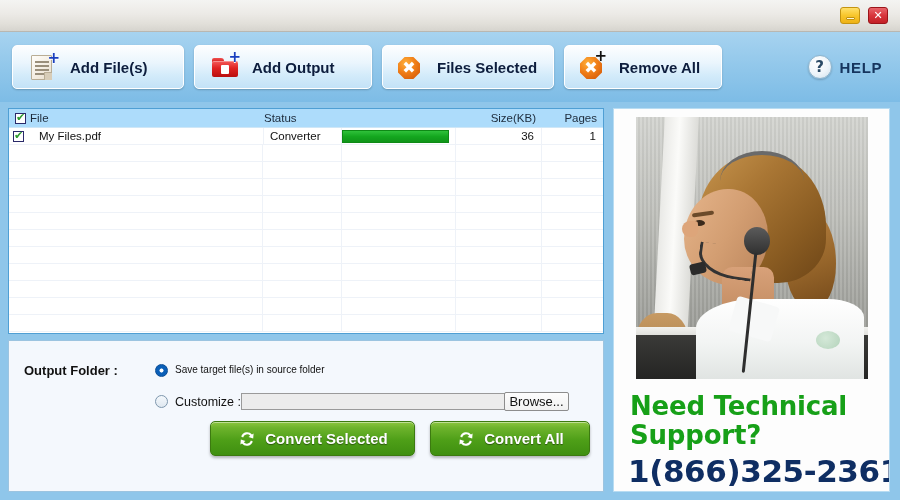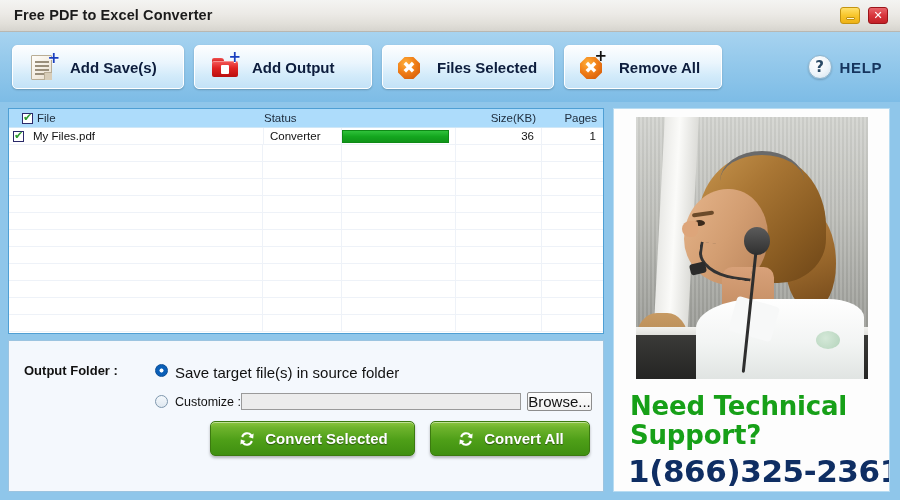--- a/index.html
+++ b/index.html
@@ -171,21 +171,21 @@
   #fl-head {
     display: flex; height: 19px; background: #addcfb;
     border-bottom: 1px solid #cfe7f7;
     align-items: center;
     box-sizing: border-box;
   }
   #fl-head .hc {
     font-size: 11.5px; color: #1c2a3a; box-sizing: border-box;
     white-space: nowrap; overflow: hidden;
   }
-  .col-file   { width: 255px; padding-left: 13px; display:flex; align-items:center; }
+  .col-file   { width: 255px; padding-left: 6px; display:flex; align-items:center; }
   .col-status { width: 192px; text-align: left; }
   .col-size   { width: 86px;  text-align: right; padding-right: 6px; }
   .col-pages  { width: 61px;  text-align: right; padding-right: 6px; }
 
   .cbx {
     width: 11px; height: 11px; background: #fff;
     border: 1px solid #2a2a6a; box-sizing: border-box;
     position: relative; flex: none; margin-right: 4px;
   }
   .cbx::after {
@@ -200,21 +200,21 @@
     display: flex; height: 17px; align-items: center;
     border-bottom: 1px solid #eef2f8;
     box-sizing: border-box;
   }
   .frow .fc { font-size: 11.5px; color: #111; box-sizing: border-box; white-space: nowrap; overflow: hidden; }
   .c-file   { width: 255px; padding-left: 4px; display:flex; align-items:center; border-right:1px solid #eef2f8; height:17px; }
   .c-status { width: 78px;  padding-left: 6px; border-right:1px solid #eef2f8; height:17px; line-height:16px;}
   .c-prog   { width: 114px; border-right:1px solid #eef2f8; height:17px; display:flex; align-items:center; }
   .c-size   { width: 86px;  text-align: right; padding-right: 7px; border-right:1px solid #eef2f8; height:17px; line-height:16px;}
   .c-pages  { width: 61px;  text-align: right; padding-right: 7px; height:17px; line-height:16px;}
-  .c-file .fname { margin-left: 5px; }
+  .c-file .fname { margin-left: 11px; }
   .pbar {
     width: 107px; height: 13px;
     background: linear-gradient(to bottom, #2fc13a 0%, #14a71f 50%, #109419 100%);
     border: 1px solid #0e8a16;
     box-sizing: border-box;
   }
   .erow { display:flex; height:17px; border-bottom:1px solid #eef2f8; box-sizing:border-box; }
   .erow .e1{width:255px;border-right:1px solid #eef2f8;}
   .erow .e2{width:78px;border-right:1px solid #eef2f8;}
   .erow .e3{width:114px;border-right:1px solid #eef2f8;}
@@ -239,37 +239,37 @@
     border: 1px solid #7e97ad; box-sizing: border-box;
   }
   .radio.on {
     background: radial-gradient(circle at 50% 50%, #ffffff 0%, #ffffff 22%, #0a5fb8 30%, #0a5fb8 100%);
     border-color: #0a4c94;
   }
   #radio-source { left: 155px; top: 364px; }
   #radio-custom { left: 155px; top: 395px; }
   #label-source {
     position: absolute; left: 175px; top: 364px;
-    font-size: 15px; color: #111; white-space: nowrap;
+    font-size: 10px; color: #111; white-space: nowrap;
   }
   #label-custom {
     position: absolute; left: 175px; top: 395px;
     font-size: 12.5px; color: #111; white-space: nowrap;
   }
   #custom-input {
     position: absolute; left: 241px; top: 393px; width: 280px; height: 17px;
     background: #ececec; border: 1px solid #9a9a9a;
     box-sizing: border-box; font-size: 11px; color: #333;
     padding: 0 3px; line-height: 15px;
   }
   #browse-btn {
-    position: absolute; left: 527px; top: 392px; width: 65px; height: 19px;
+    position: absolute; left: 504px; top: 392px; width: 65px; height: 19px;
     background: linear-gradient(to bottom,#fdfdfd,#f1f1f1);
     border: 1px solid #8d8d8d; border-radius: 2px;
-    font-size: 15px; color: #111; text-align: center; line-height: 17px;
+    font-size: 13px; color: #111; text-align: center; line-height: 17px;
     box-sizing: border-box;
   }
   .greenbtn {
     position: absolute; top: 421px; height: 35px;
     border-radius: 5px;
     background: linear-gradient(to bottom, #8cc63f 0%, #6db32c 18%, #4e9f18 55%, #3f8f10 100%);
     border: 1px solid #3c7a10;
     box-shadow: 0 2px 3px rgba(0,0,0,.28), inset 0 1px 0 rgba(255,255,255,.45);
     display: flex; align-items: center; justify-content: center;
     box-sizing: border-box;
@@ -414,21 +414,20 @@
     letter-spacing: -.4px; white-space: nowrap;
     font-family: "DejaVu Sans", sans-serif;
   }
 </style>
 </head>
 <body>
 
 <div id="app">
 
   <div id="titlebar">
-    <div id="title-text">Free PDF to Excel Converter</div>
     <div class="winbtn" id="btn-min">
       <div class="glyph"></div>
     </div>
     <div class="winbtn" id="btn-close">
       <div class="glyph">✕</div>
     </div>
   </div>
 
   <div id="toolbar">
 
@@ -436,21 +435,21 @@
       <div class="ticon">
         <div class="ico-doc">
           <div class="ln"></div>
             <div class="ln"></div>
             <div class="ln"></div>
             <div class="ln"></div>
           <div class="corner"></div>
         </div>
         <div class="plus">+</div>
       </div>
-      <div class="tlabel">Add Save(s)</div>
+      <div class="tlabel">Add File(s)</div>
     </div>
 
     <div class="tbtn" id="tb-addfolder">
       <div class="ticon">
         <div class="ico-folder">
           <div class="tab"></div>
             <div class="body"></div>
             <div class="page"></div>
         </div>
         <div class="plus" style="right:2px;top:-1px;">+</div>

